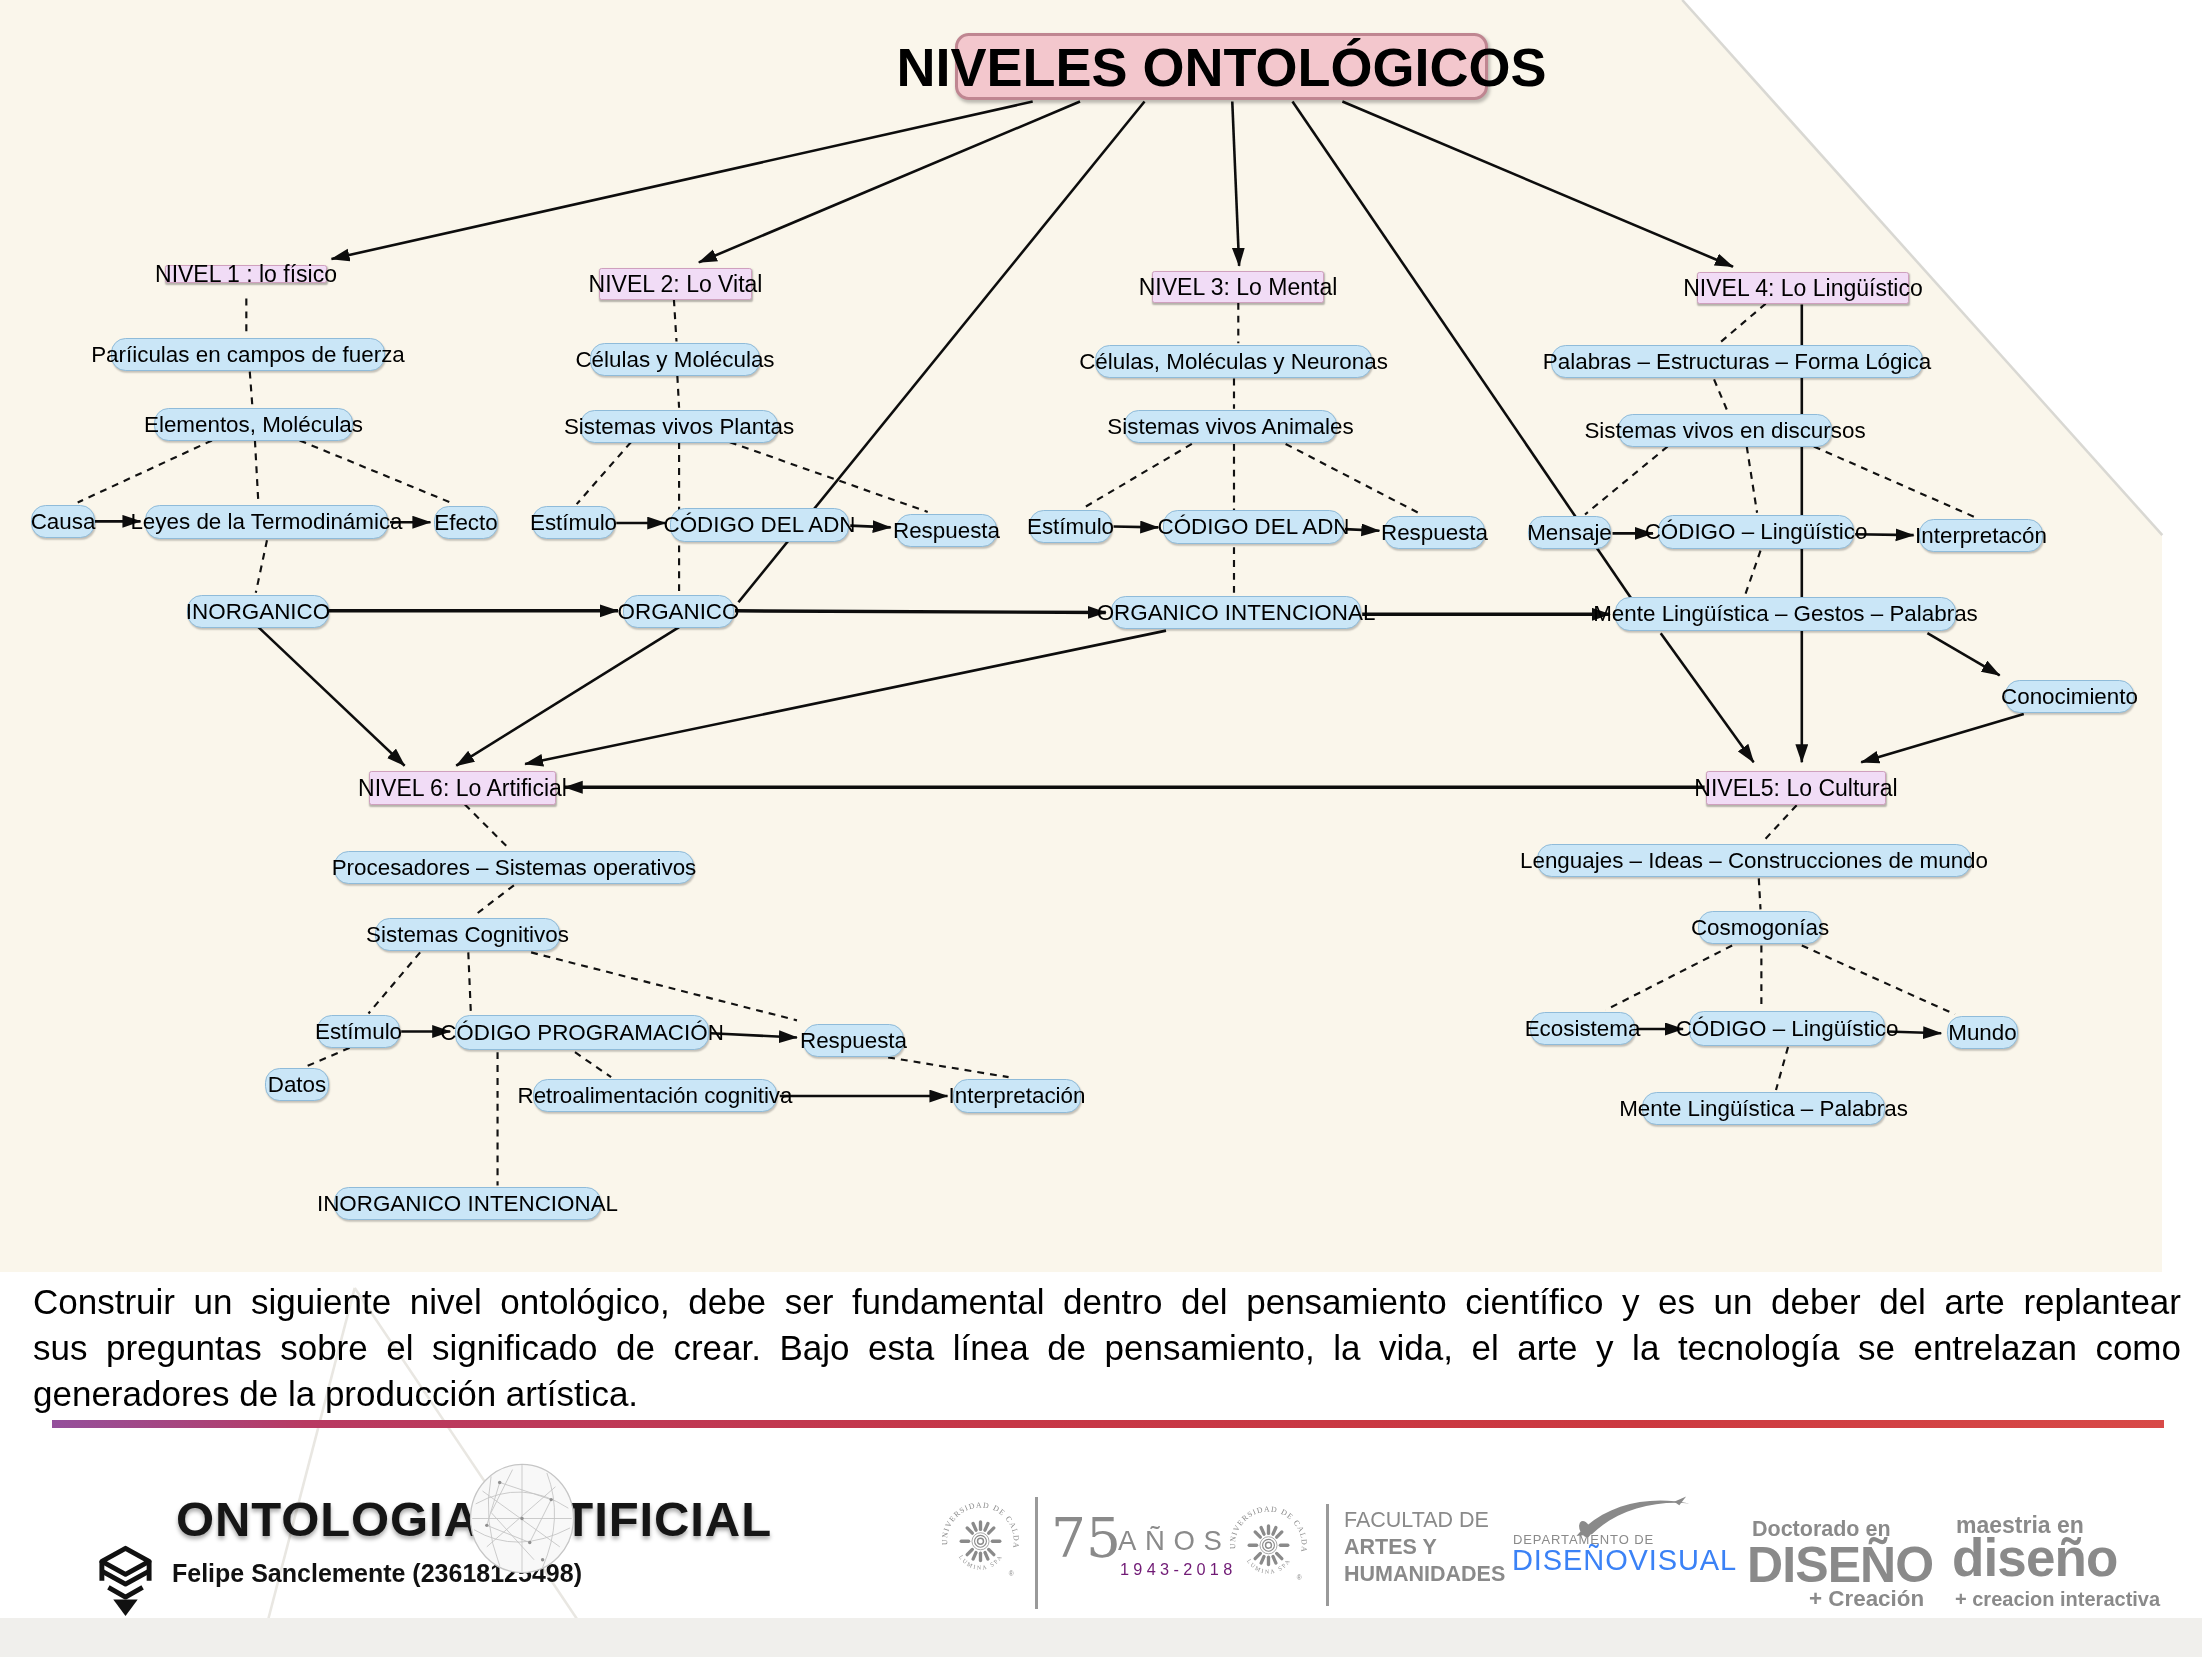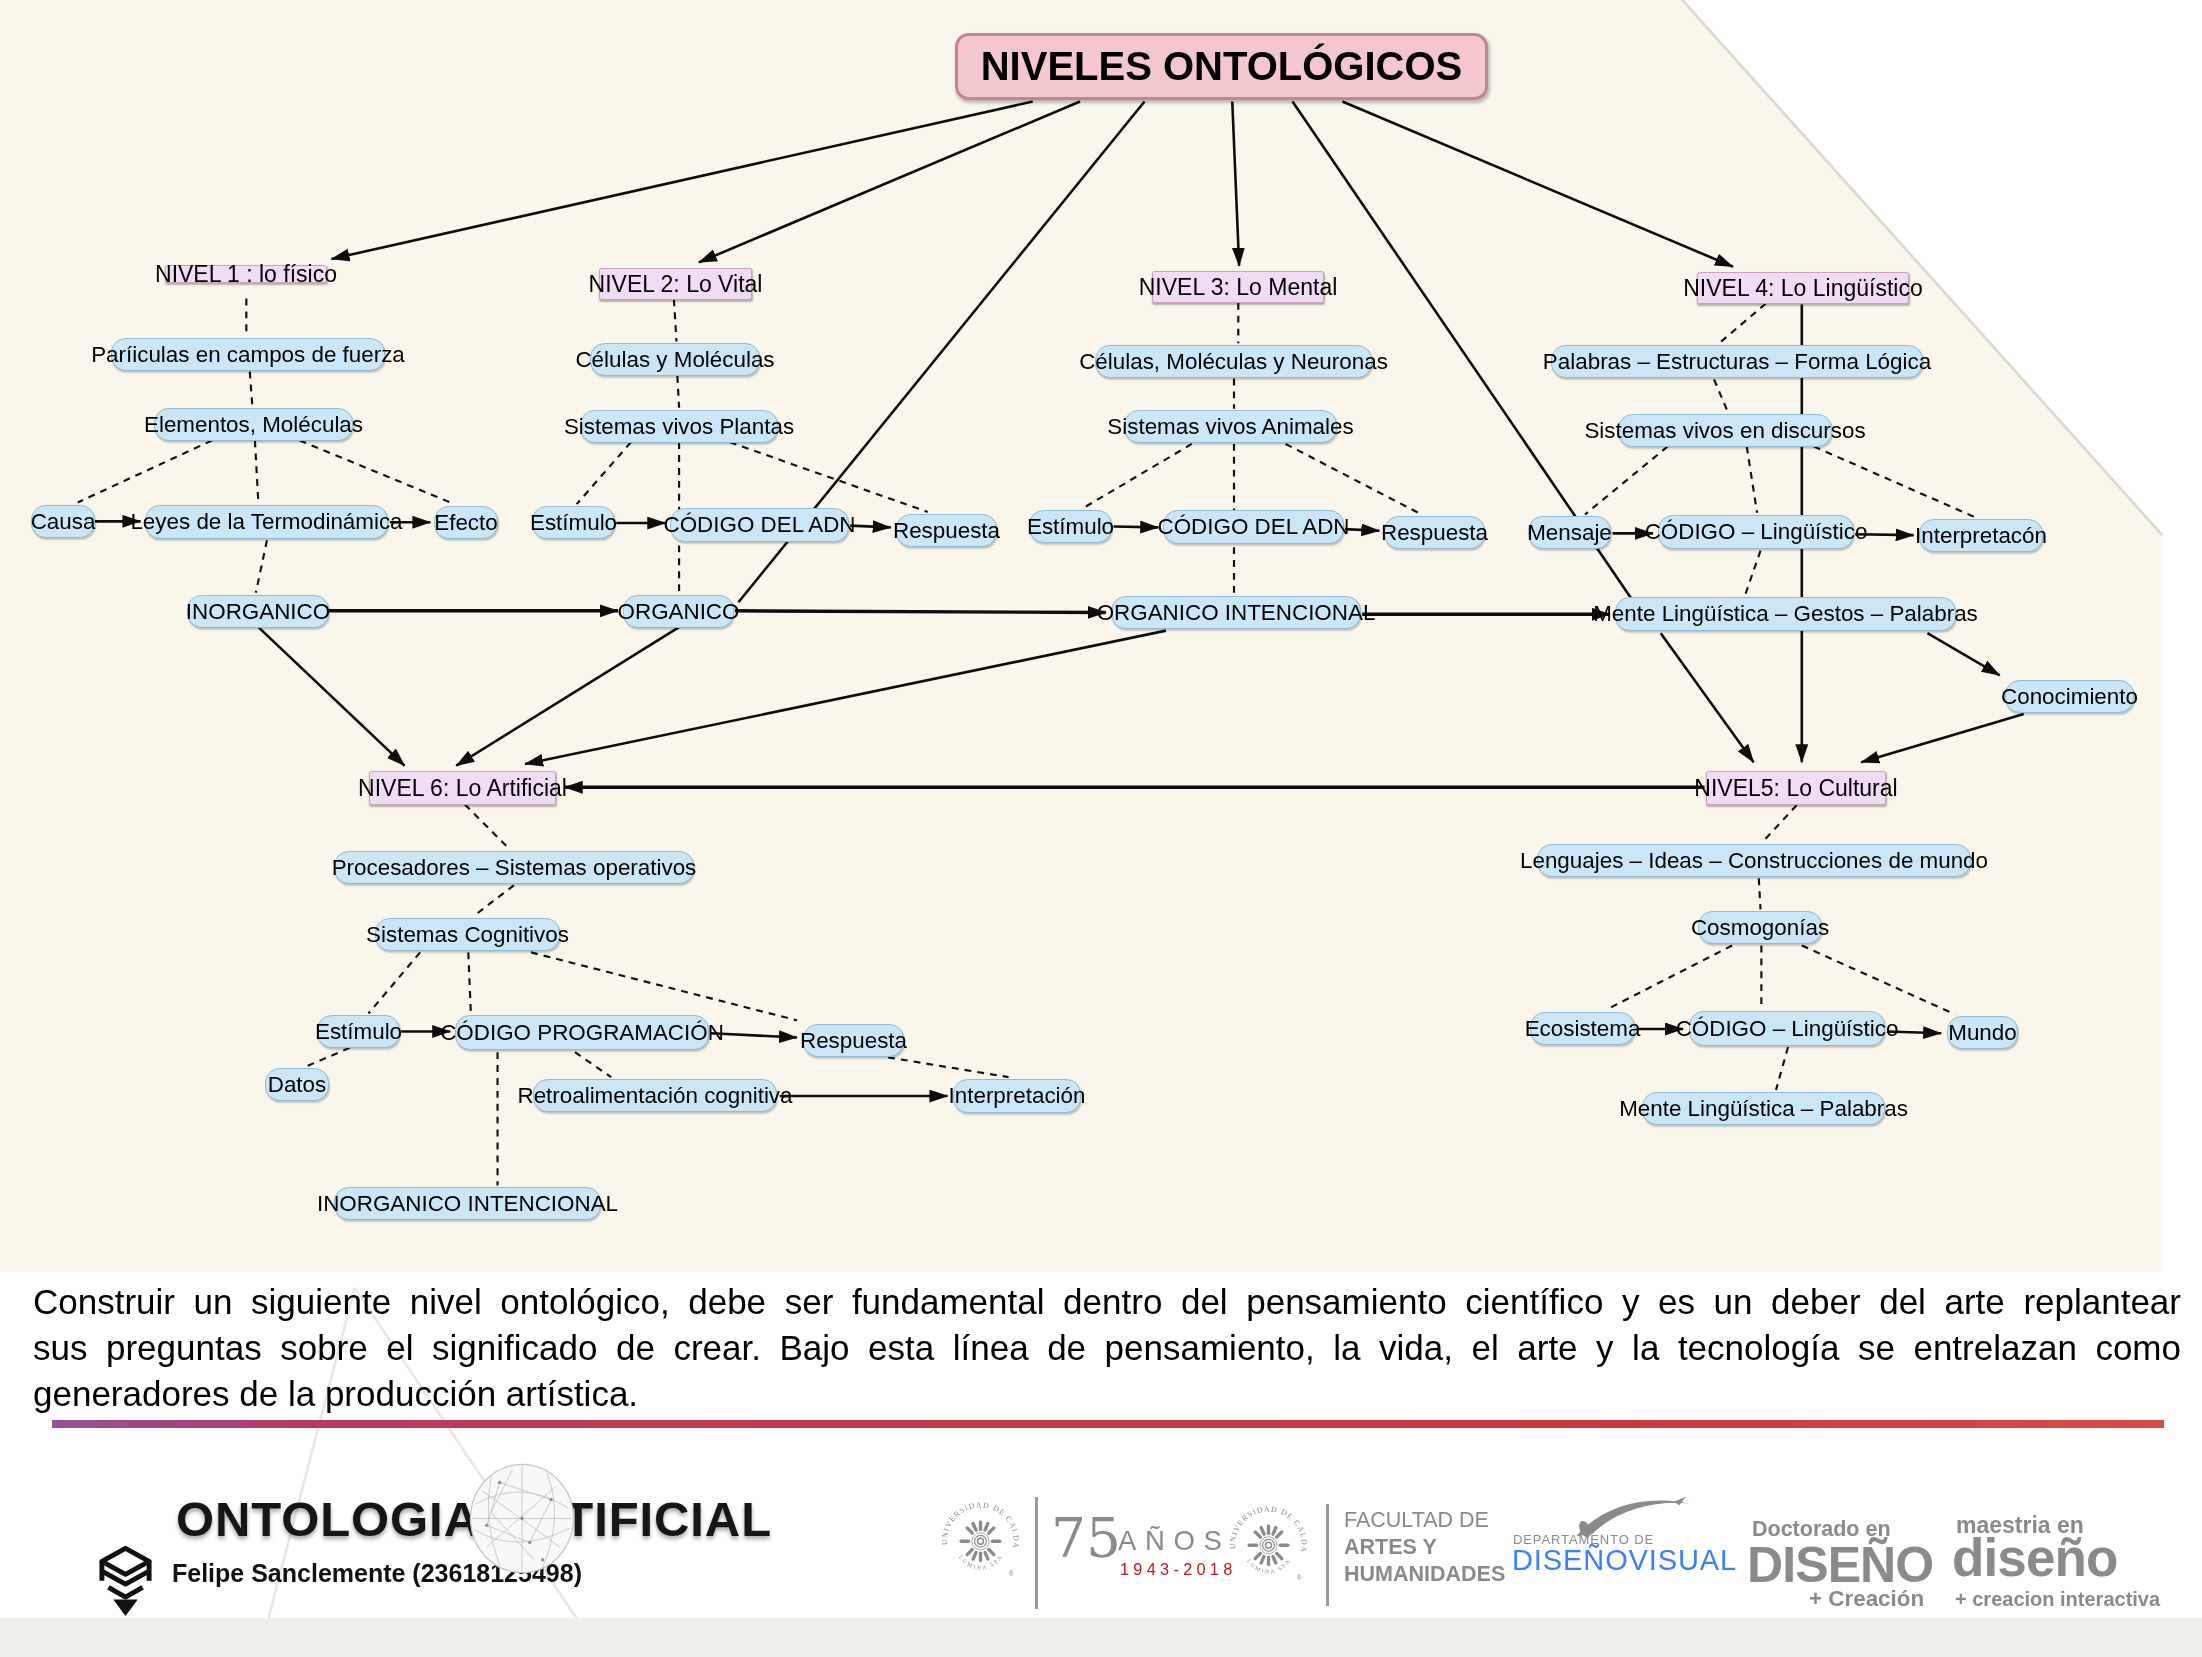--- a/index.html
+++ b/index.html
@@ -7,34 +7,34 @@
          font-family:"Liberation Sans", sans-serif;}
   #cream{position:absolute;left:0;top:0;width:2162px;height:1272px;background:#FAF6EB;z-index:0;}
   #lines{position:absolute;left:0;top:0;z-index:1;}
   .n,.h,#map-title{position:absolute;display:flex;align-items:center;justify-content:center;
       white-space:nowrap;box-sizing:border-box;z-index:2;color:#000;}
   .n{background:#CAE6F7;border:1.7px solid #8FBBD9;border-radius:14.6px;font-size:22.4px;
      box-shadow:0.9px 1.7px 1.7px rgba(0,0,0,0.22);}
   .h{background:#F1DCF6;border:1.7px solid #CFA0BE;border-radius:2.6px;font-size:23px;
      box-shadow:0.9px 1.7px 1.7px rgba(0,0,0,0.28);}
   #map-title{left:955px;top:33px;width:533px;height:67px;background:#F3C7CD;border:3.4px solid #BF8691;
-     border-radius:13.8px;font-size:40px;font-weight:bold;box-shadow:1.7px 2.6px 3.4px rgba(0,0,0,0.25);text-align:right;}
+     border-radius:13.8px;font-size:54px;font-weight:bold;box-shadow:1.7px 2.6px 3.4px rgba(0,0,0,0.25);text-align:right;}
   #paragraph{position:absolute;left:33px;top:1279px;width:2148px;z-index:3;font-size:35px;line-height:46px;color:#000;}
   #paragraph .jline{text-align:justify;text-align-last:justify;}
   #paragraph .lline{text-align:left;}
   #redline{position:absolute;left:52px;top:1420px;width:2112px;height:7.7px;z-index:3;
      background:linear-gradient(90deg,#94509C 0%,#B83A62 12%,#C63747 45%,#CC3940 75%,#D84A48 100%);}
   #grayband{position:absolute;left:0;top:1618px;width:2203px;height:40px;background:#f0efec;z-index:2;}
   .abs{position:absolute;z-index:4;}
   #ont-title{left:176px;top:1491px;font-size:49px;font-weight:600;letter-spacing:0.9px;color:#161616;
      text-shadow:0 3.4px 4.3px rgba(0,0,0,0.35);}
   #author{left:172px;top:1559px;font-size:25px;font-weight:bold;color:#111;}
   #anniv-75{left:1051px;top:1506px;font-family:"DejaVu Serif", serif;font-size:55px;color:#8a8a8a;}
   #anniv-anos{left:1118px;top:1525px;font-size:27.5px;letter-spacing:8.6px;color:#8a8a8a;}
-  #anniv-range{left:1120px;top:1560px;font-size:16.3px;letter-spacing:4.3px;color:#b91c1c;}
+  #anniv-range{left:1120px;top:1560px;font-size:16.3px;letter-spacing:4.3px;color:#701a75;}
   .vdiv{position:absolute;width:2.6px;background:#9a9a9a;z-index:4;}
   #facultad{left:1344px;top:1507px;font-size:21.5px;line-height:27px;color:#8a8a8a;font-weight:500;}
   #facultad .b{font-weight:bold;}
   #depto-line1{left:1513px;top:1532px;font-size:13px;letter-spacing:0.9px;color:#8a8a8a;}
   #depto-line2{left:1512px;top:1544px;font-size:29px;letter-spacing:0.9px;color:#3b82f6;}
   #doct1{left:1752px;top:1517px;font-size:21.5px;font-weight:bold;color:#8a8a8a;}
   #doct2{left:1747px;top:1536px;font-size:50px;font-weight:800;color:#8a8a8a;letter-spacing:-0.9px;}
   #doct3{left:1809px;top:1586px;font-size:22.4px;font-weight:bold;color:#8a8a8a;}
   #maes1{left:1956px;top:1512px;font-size:23px;font-weight:600;color:#8a8a8a;}
   #maes2{left:1952px;top:1527px;font-size:53px;font-weight:800;color:#8a8a8a;letter-spacing:-0.9px;}

